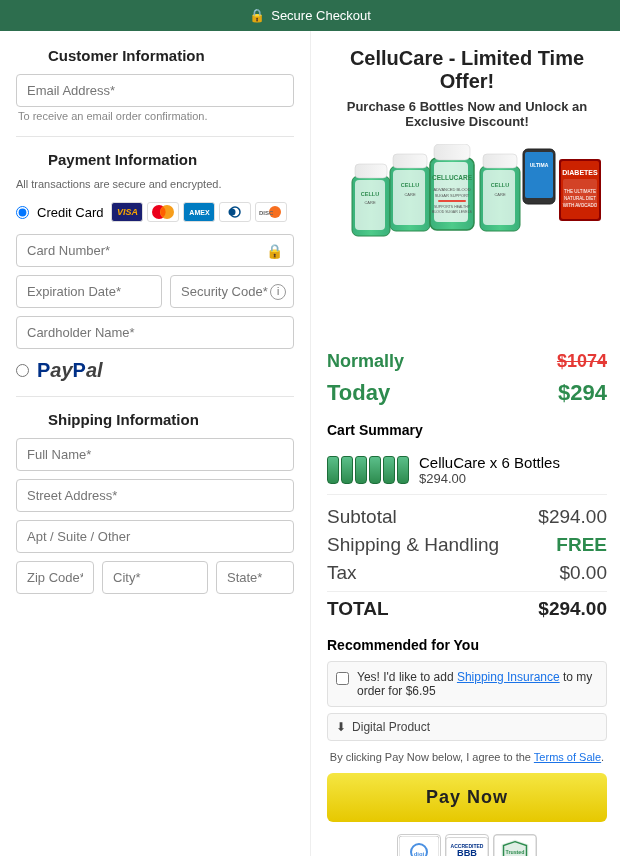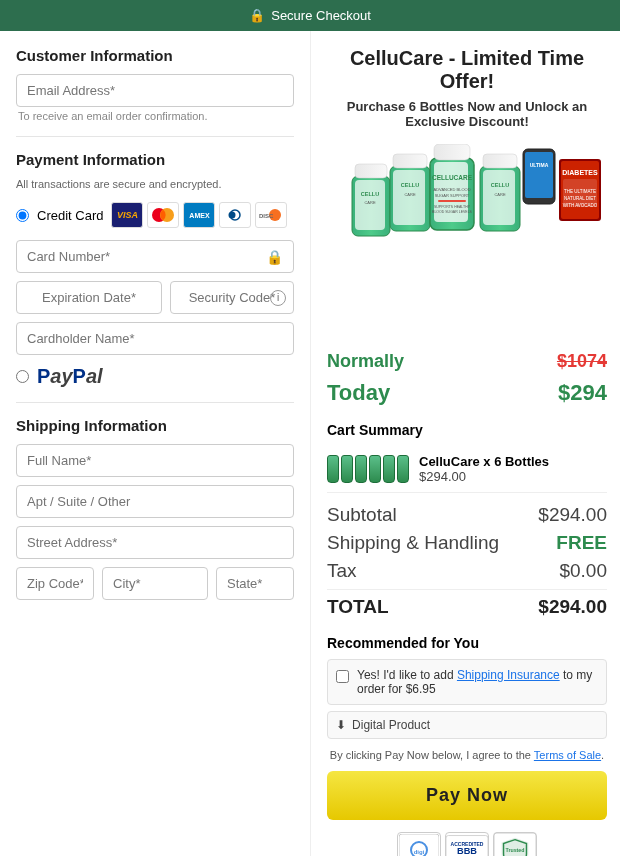--- a/index.html
+++ b/index.html
@@ -29,20 +29,21 @@
       min-width: 310px;
       background: white;
       padding: 16px;
     }
 
     .section-title {
       font-size: 15px;
       font-weight: bold;
       color: #222;
       margin-bottom: 10px;
+      margin-left: 32px;
     }
 
     .section-subtitle {
       font-size: 11px;
       color: #666;
       margin-bottom: 12px;
     }
 
     .form-group {
       margin-bottom: 8px;
@@ -101,21 +102,21 @@
 
     .payment-row {
       display: flex;
       align-items: center;
       gap: 8px;
       margin-bottom: 12px;
     }
 
     .card-icons { display: flex; gap: 4px; align-items: center; }
     .card-icon {
-      width: 32px; height: 26px;
+      width: 32px; height: 20px;
       border-radius: 3px;
       display: flex; align-items: center; justify-content: center;
       font-size: 8px; font-weight: bold;
       border: 1px solid #ddd;
     }
     .visa-icon { background: #1a1f71; color: #f7a600; font-size: 9px; font-weight: 900; font-style: italic; }
     .mc-icon { background: white; overflow: hidden; position: relative; }
     .amex-icon { background: #007bc1; color: white; font-size: 7px; }
     .diners-icon { background: white; color: #004b87; font-size: 7px; }
     .discover-icon { background: white; color: #f76f20; font-size: 7px; }
@@ -137,21 +138,21 @@
       top: 50%;
       transform: translateY(-50%);
       color: #888;
       font-size: 14px;
     }
 
     .exp-security {
       display: flex;
       gap: 8px;
     }
-    .exp-security .form-input { flex: 1; text-align: center; }
+    .exp-security .form-input { flex: 1; }
 
     .info-icon {
       display: inline-flex;
       align-items: center;
       justify-content: center;
       width: 16px; height: 16px;
       border: 1px solid #999;
       border-radius: 50%;
       font-size: 10px;
       color: #666;
@@ -319,22 +320,22 @@
 
     .mini-bottle {
       width: 12px;
       height: 28px;
       background: linear-gradient(180deg, #5bbf8a 0%, #2d8b4e 100%);
       border-radius: 3px 3px 4px 4px;
       border: 1px solid #1d6e3a;
     }
 
     .cart-item-name {
-      font-size: 13px;
-      font-weight: bold;
+      font-size: 15px;
+      font-weight: normal;
     }
     .cart-item-price {
       font-size: 13px;
       color: #444;
     }
 
     .summary-lines { margin-top: 8px; }
     .summary-line {
       display: flex;
       justify-content: space-between;
@@ -535,25 +536,25 @@
 
     <div class="shipping-section">
       <div class="section-title">Shipping Information</div>
 
 
       <div class="form-group">
         <input class="form-input" type="text" placeholder="Full Name*" style="">
       </div>
 
       <div class="form-group">
+        <input class="form-input" type="text" placeholder="Street Address*" style="">
+      </div>
+
+      <div class="form-group">
         <input class="form-input" type="text" placeholder="Apt / Suite / Other" style="">
-      </div>
-
-      <div class="form-group">
-        <input class="form-input" type="text" placeholder="Street Address*" style="">
       </div>
 
       <div class="zip-city-state">
         <input class="form-input zip" type="text" placeholder="Zip Code*" style="">
         <input class="form-input city" type="text" placeholder="City*" style="">
         <input class="form-input state" type="text" placeholder="State*" style="">
       </div>
     </div>
 
   </div>

